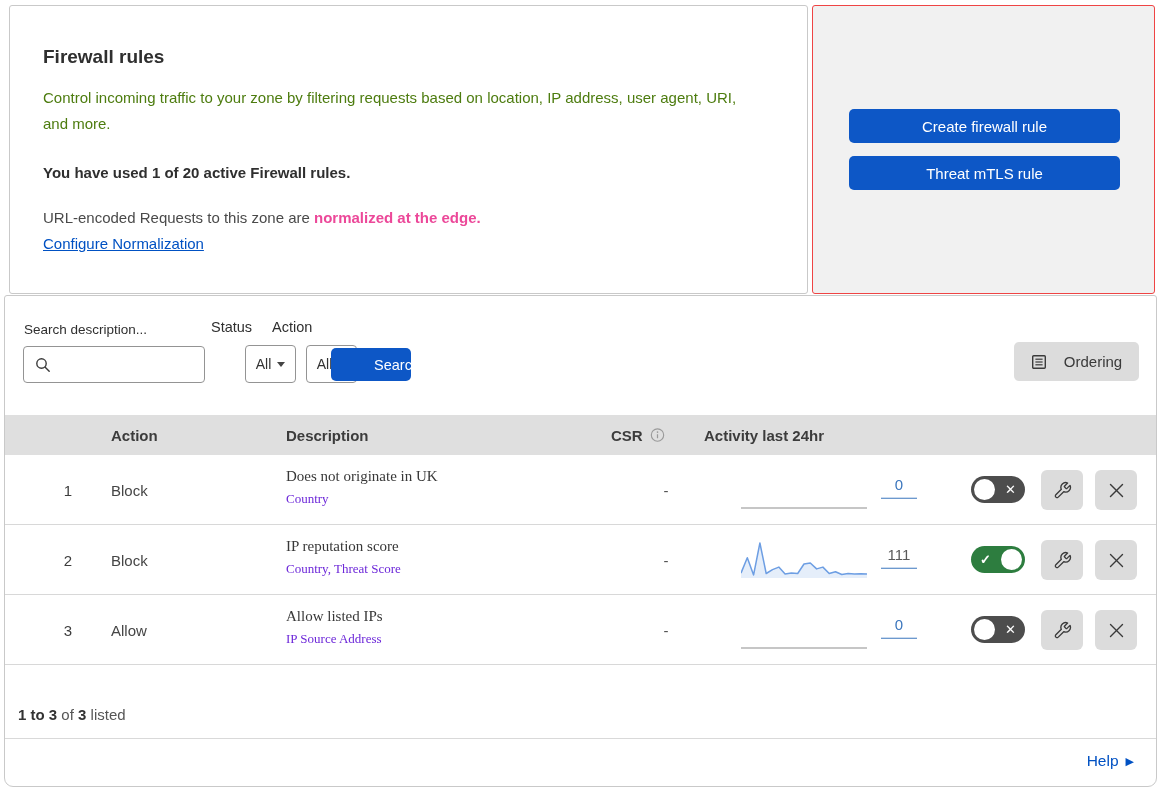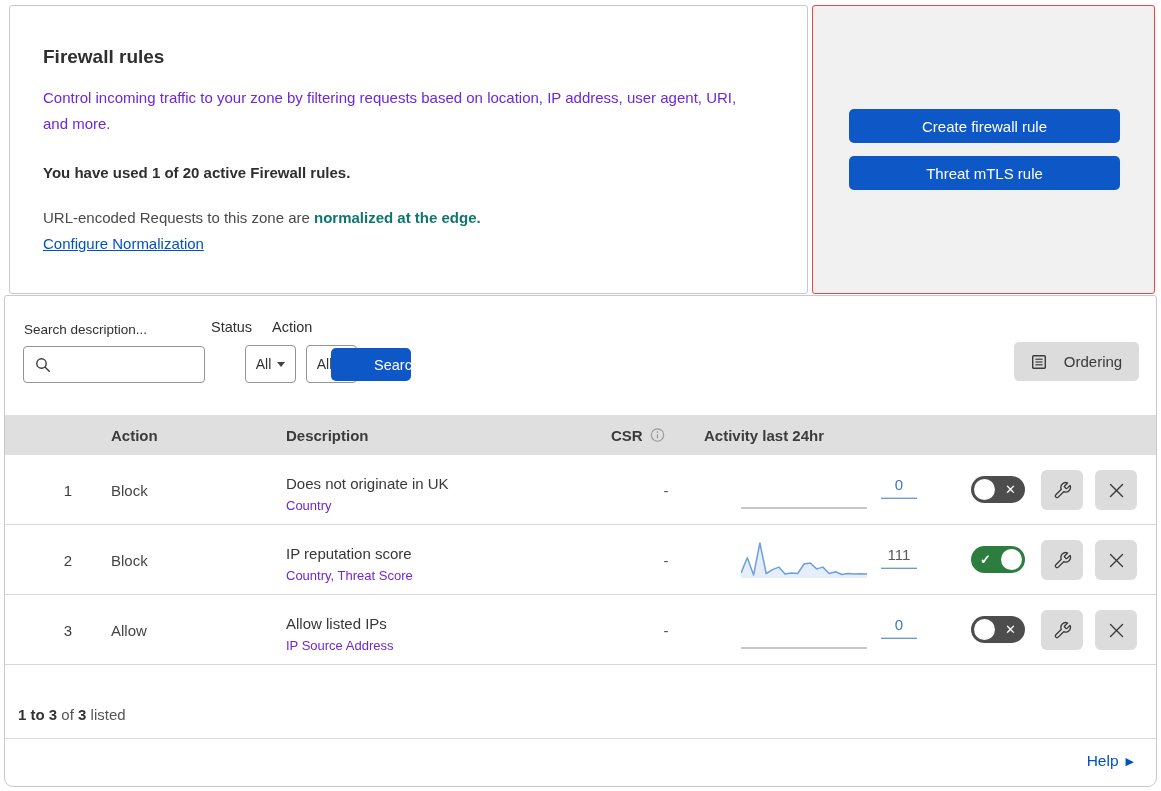--- a/index.html
+++ b/index.html
@@ -9,24 +9,24 @@
     background:#fff; font-family:"Liberation Sans", sans-serif;
   }
   button, input { font-family:inherit; }
 
   
   .top-card {
     position:absolute; left:9px; top:5px; width:799px; height:289px;
     background:#fff; border:1px solid #c9c9c9; border-radius:3px;
   }
   .page-title { margin:40px 0 0 33px; font-size:19px; font-weight:bold; color:#2f2f2f; }
-  .page-desc { margin:17px 40px 0 33px; font-size:15px; line-height:26px; color:#6d28d9; max-width:715px; }
+  .page-desc { margin:17px 40px 0 33px; font-size:15px; line-height:26px; color:#4d7c0f; max-width:715px; }
   .usage-line { margin:27px 33px 0; font-size:15px; font-weight:bold; color:#2f2f2f; }
   .norm-line { margin:28px 33px 0; font-size:15px; color:#4a4a4a; }
-  .norm-line b { color:#0f766e; }
+  .norm-line b { color:#ec4899; }
   .cfg-link { display:inline-block; margin:9px 0 0 33px; font-size:15px; color:var(--link); text-decoration:underline; cursor:pointer; }
 
   
   .side-panel {
     position:absolute; left:812px; top:5px; width:343px; height:289px;
     background:var(--panel-bg); border:1px solid #ef4444; border-radius:3px;
   }
   .btn-primary {
     position:absolute; left:36px; width:271px; height:34px;
     background:var(--blue); color:#fff; font-size:15px;
@@ -80,21 +80,21 @@
   .th-action { left:106px; }
   .th-desc { left:281px; }
   .th-csr { left:606px; display:flex; align-items:center; gap:7px; }
   .th-activity { left:699px; }
 
   
   .tbody { position:absolute; left:0; top:159px; width:100%; }
   .row { position:relative; height:70px; border-bottom:1px solid #d8d8d8; background:#fff; }
   .cell-num { position:absolute; left:48px; width:30px; top:50%; transform:translateY(-50%); text-align:center; font-size:15px; color:#3d3d3d; }
   .cell-action { position:absolute; left:106px; top:50%; transform:translateY(-50%); font-size:15px; color:#454545; }
-  .cell-desc { position:absolute; left:281px; top:20px; }
+  .cell-desc { position:absolute; left:281px; top:13px;font-family:Liberation Serif, serif; }
   .desc-title { font-size:15px; color:#383838; margin-bottom:6px; }
   .desc-sub { font-size:13px; color:#6d28d9; }
   .cell-csr { position:absolute; left:636px; width:50px; text-align:center; top:50%; transform:translateY(-50%); font-size:15px; color:#555; }
   .spark { position:absolute; left:736px; top:13px; }
   .count {
     position:absolute; left:876px; top:50%; transform:translateY(-62%);
     min-width:36px; text-align:center; font-size:15px; text-decoration:none;
     border-bottom:1px solid var(--underline); padding-bottom:5px; cursor:pointer;
   }
   .toggle { position:absolute; left:966px; top:21px; width:54px; height:27px; border-radius:14px; cursor:pointer; }

